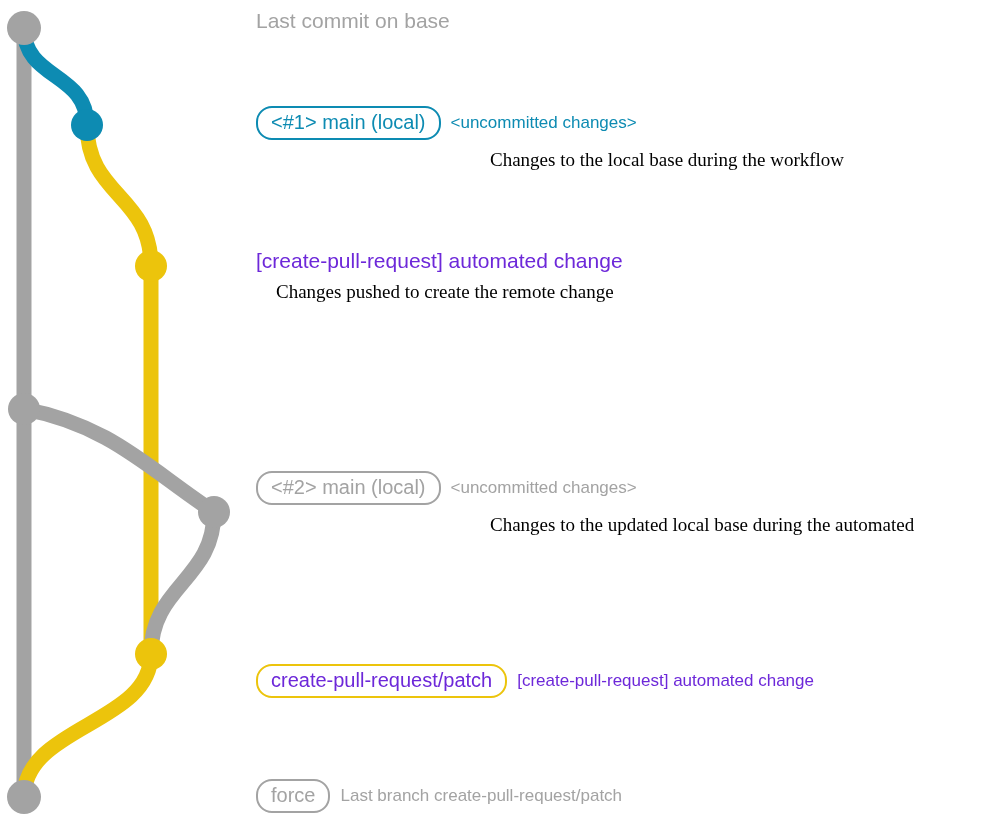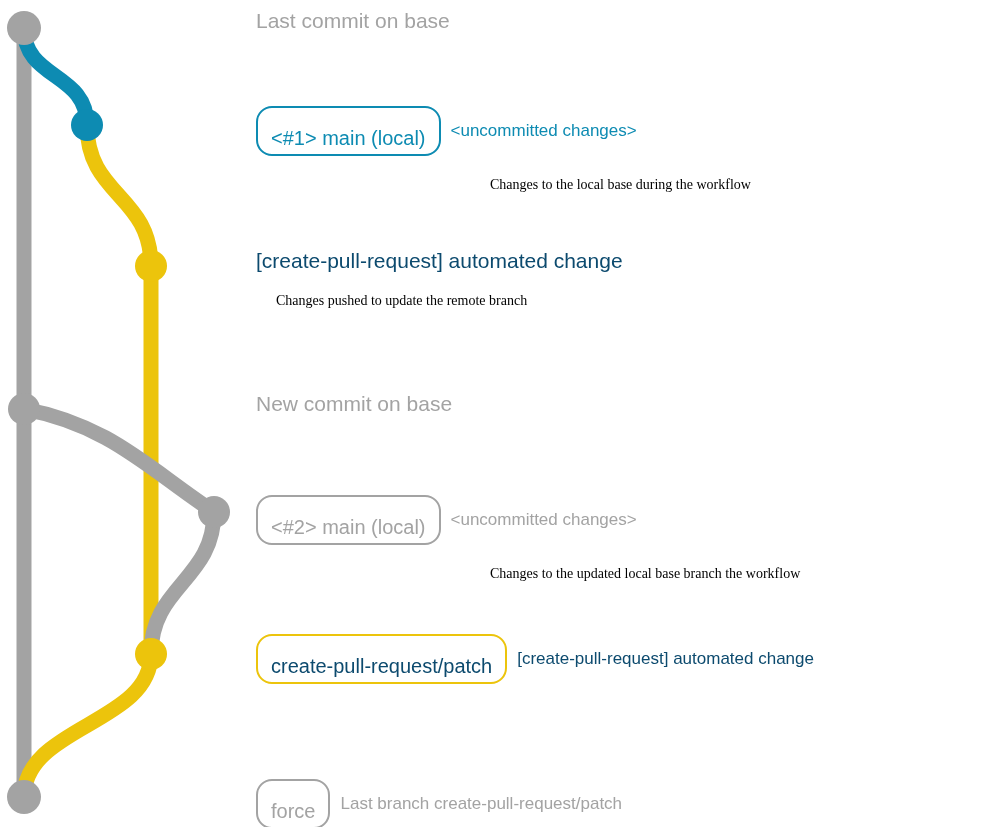--- a/index.html
+++ b/index.html
@@ -41,53 +41,53 @@
     display: flex;
     align-items: center;
     gap: 10px;
     white-space: nowrap;
   }
 
   .badge {
     display: inline-block;
     border: 2px solid;
     border-radius: 16px;
-    padding: 20px 13px 5px;
+    padding: 4px 13px 5px;
     font-size: 20px;
     line-height: 1.05;
     font-weight: 400;
     background: transparent;
   }
 
   .subject {
     font-size: 17px;
     line-height: 1.05;
     white-space: nowrap;
   }
 
   .plain-subject {
     font-size: 21px;
     line-height: 1.05;
     white-space: nowrap;
   }
 
   .desc {
     font-family: "Liberation Serif", serif;
-    font-size: 14px;
+    font-size: 19px;
     color: #000000;
     white-space: nowrap;
-    margin-top: 21px;
+    margin-top: 9px;
   }
 
   
   .c-teal   { color: #0d8bb2; }
   .c-teal.badge { border-color: #0d8bb2; }
   .c-gray   { color: #a3a3a3; }
   .c-gray.badge { border-color: #a3a3a3; }
-  .c-yellow { color: #0c4a6e; }
+  .c-yellow { color: #6d28d9; }
   .c-yellow.badge { border-color: #ecc40c; }
 </style>
 </head>
 <body>
 
 <svg id="git-graph" viewBox="0 0 260 827" width="260" height="827" xmlns="http://www.w3.org/2000/svg">
 
   <g fill="none" stroke-linecap="round" stroke-width="15">
 
     <path d="M 24 28 L 24 409" stroke="#a3a3a3"></path>
@@ -129,38 +129,33 @@
       <span class="badge c-teal">&lt;#1&gt; main (local)</span>
       <span class="subject c-teal">&lt;uncommitted changes&gt;</span>
     </div>
     <div class="desc" style="margin-left:234px;">Changes to the local base during the workflow</div>
   </div>
 
   <div class="row" style="left:256px; top:250px;">
     <div class="row-head">
       <span class="plain-subject c-yellow">[create-pull-request] automated change</span>
     </div>
-    <div class="desc" style="margin-left:20px;">Changes pushed to update the remote branch</div>
+    <div class="desc" style="margin-left:20px;">Changes pushed to create the remote change</div>
   </div>
 
-  <div class="row" style="left:256px; top:393px;">
-    <div class="row-head">
-      <span class="plain-subject c-gray">New commit on base</span>
-    </div>
-  </div>
 
-  <div class="row" style="left:256px; top:495px;">
+  <div class="row" style="left:256px; top:471px;">
     <div class="row-head">
       <span class="badge c-gray">&lt;#2&gt; main (local)</span>
       <span class="subject c-gray">&lt;uncommitted changes&gt;</span>
     </div>
-    <div class="desc" style="margin-left:234px;">Changes to the updated local base branch the workflow</div>
+    <div class="desc" style="margin-left:234px;">Changes to the updated local base during the automated</div>
   </div>
 
-  <div class="row" style="left:256px; top:634px;">
+  <div class="row" style="left:256px; top:664px;">
     <div class="row-head">
       <span class="badge c-yellow">create-pull-request/patch</span>
       <span class="subject c-yellow">[create-pull-request] automated change</span>
     </div>
   </div>
 
   <div class="row" style="left:256px; top:779px;">
     <div class="row-head">
       <span class="badge c-gray">force</span>
       <span class="subject c-gray">Last branch create-pull-request/patch</span>

